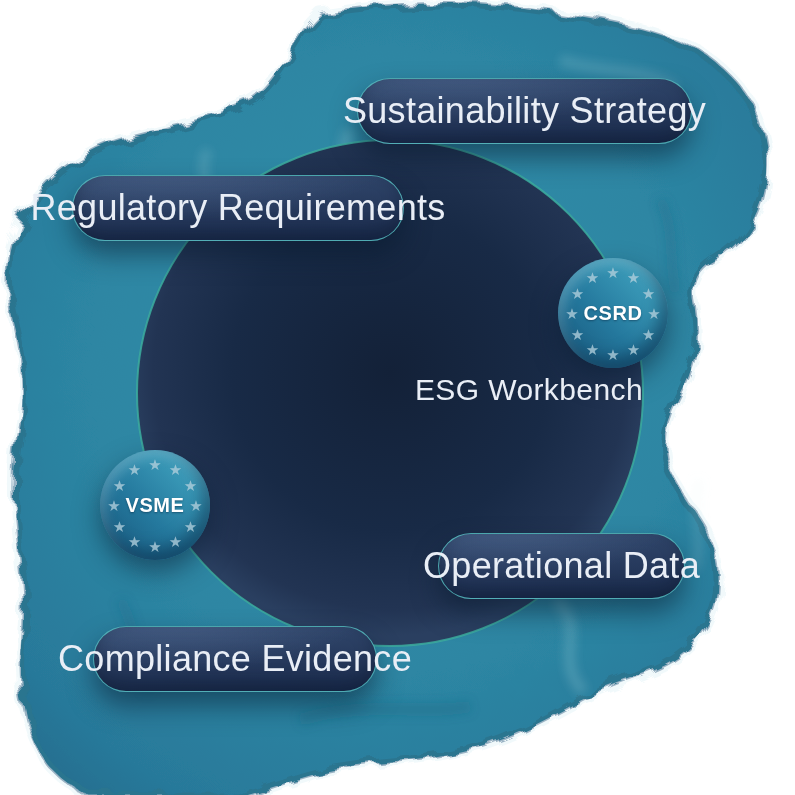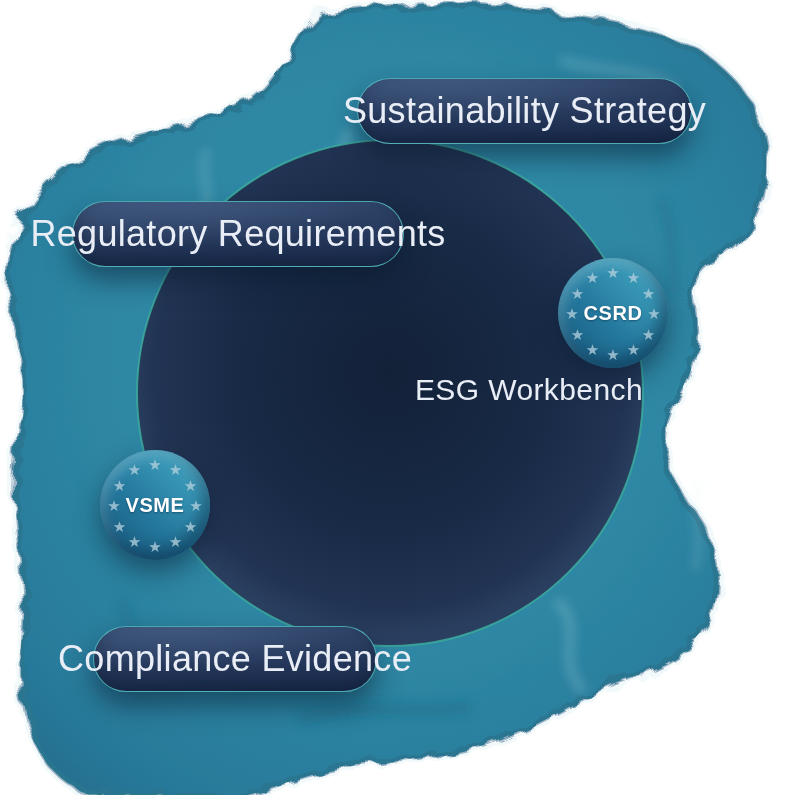--- a/index.html
+++ b/index.html
@@ -20,21 +20,21 @@
       radial-gradient(120% 160% at 30% -20%, rgba(130,160,205,.28) 0%, rgba(130,160,205,0) 55%),
       linear-gradient(178deg,#32496e 0%,#26395c 55%,#1a2b4c 100%);
     border:1.5px solid rgba(88,196,196,.8);
     box-shadow:0 14px 26px rgba(7,25,46,.5), inset 0 -8px 18px rgba(6,18,38,.35);
     color:#e9eef6;
     font-size:36px;
     letter-spacing:.3px;
     white-space:nowrap;
   }
   #pill-sustainability{left:357px;top:78px;width:333px;height:64px;}
-  #pill-regulatory{left:72px;top:201px;width:330px;height:64px;}
+  #pill-regulatory{left:72px;top:175px;width:330px;height:64px;}
   #pill-operational{left:438px;top:533px;width:245px;height:64px;}
   #pill-compliance{left:93px;top:626px;width:282px;height:64px;}
 
   
   #center-title{
     position:absolute;left:137px;top:373px;width:506px;
     text-align:right;
     font-size:30px;line-height:34px;
     color:#e9eef6;letter-spacing:.4px;
   }
@@ -138,20 +138,23 @@
 
     <circle cx="390" cy="393" r="253" fill="url(#circGrad)" stroke="#3cab9e" stroke-width="2" stroke-opacity="0.85"></circle>
   </svg>
 
   <div class="pill" id="pill-sustainability">
     <span>Sustainability Strategy</span>
   </div>
   <div class="pill" id="pill-regulatory">
     <span>Regulatory Requirements</span>
   </div>
+  <div class="pill" id="pill-operational">
+    <span>Operational Data</span>
+  </div>
   <div class="pill" id="pill-compliance">
     <span>Compliance Evidence</span>
   </div>
 
   <div class="badge" id="badge-csrd">
     <span class="star-ring"></span>
     <span class="badge-label">CSRD</span>
   <span class="eu-star" style="left: 55px; top: 14px;">★</span>
       <span class="eu-star" style="left: 75.5px; top: 19.493px;">★</span>
       <span class="eu-star" style="left: 90.507px; top: 34.5px;">★</span>

